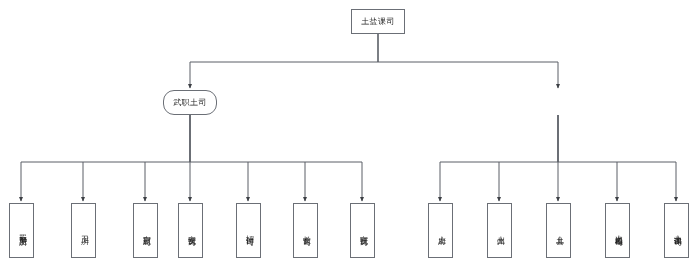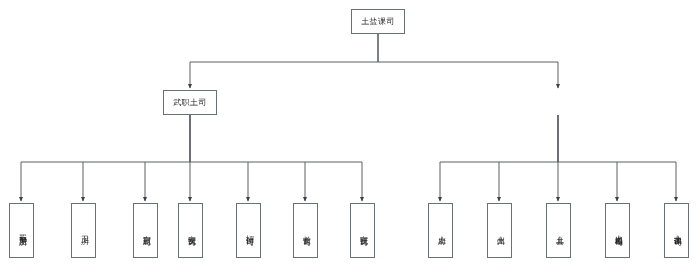--- a/index.html
+++ b/index.html
@@ -48,21 +48,21 @@
   }
   .node-v {
     writing-mode: vertical-rl;
     text-orientation: upright;
     font-size: 8px;
     line-height: 1.35;
     letter-spacing: 1.2px;
     white-space: nowrap;
   }
   .root-node  { left: 351px; top: 9px;  width: 54px; height: 25px; }
-  .mid-left   { left: 163px; top: 90px; width: 54px; height: 25px; }
+  .mid-left   { left: 163px; top: 90px; width: 54px; height: 25px; border-radius: 11px; }
   .mid-right  { left: 531px; top: 90px; width: 54px; height: 25px; }
   .leaf       { top: 203px; width: 25px; height: 55px; }
 </style>
 </head>
 <body>
 
 <div id="chart-root">
 
   <svg class="connectors" viewBox="0 0 700 272" xmlns="http://www.w3.org/2000/svg">
     <defs>

